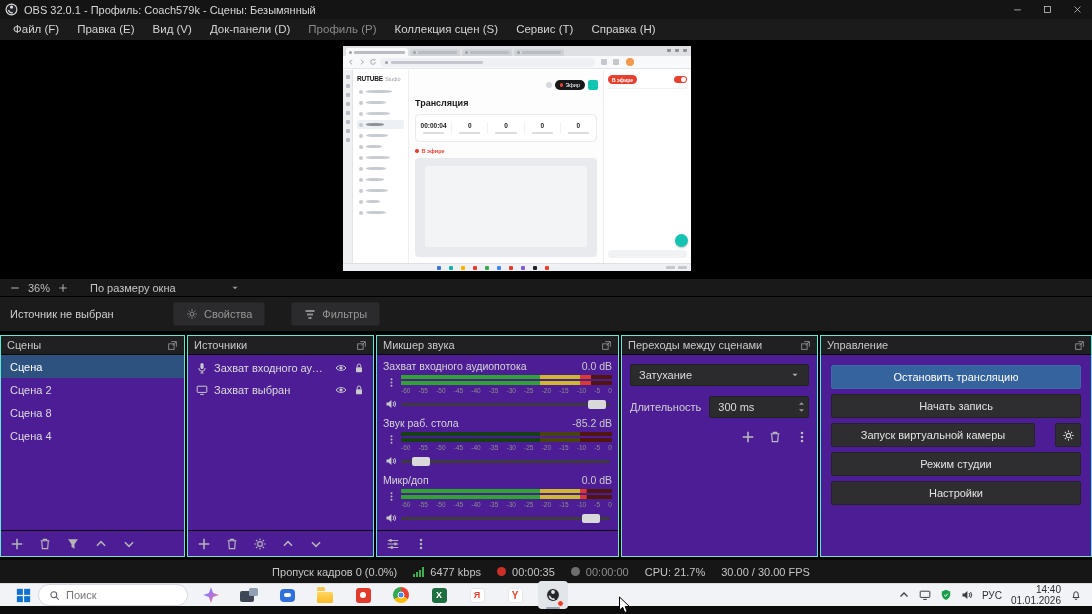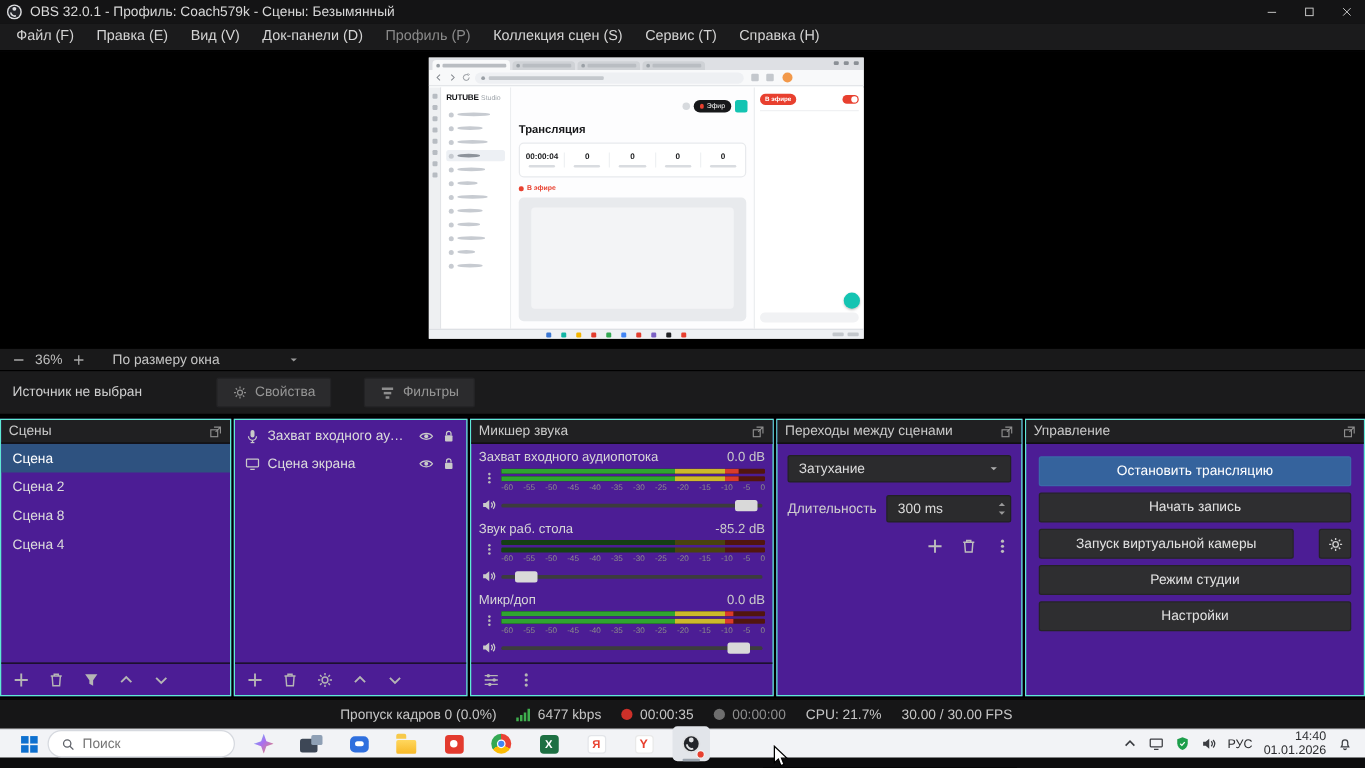--- a/index.html
+++ b/index.html
@@ -500,20 +500,29 @@
           </span>
         <span class="icon tb">
             <svg viewBox="0 0 12 12">
               <path d="M2.5 4.5L6 8l3.5-3.5" fill="none" stroke="currentColor" stroke-width="1.3"></path>
             </svg>
           </span>
       </div>
     </div>
 
     <div class="dock sources">
+      <div class="dock-header">
+        <span>Источники</span>
+        <span class="icon dk">
+            <svg viewBox="0 0 12 12">
+              <rect x="1.8" y="4.2" width="6" height="6" fill="none" stroke="currentColor"></rect>
+              <path d="M4.6 1.8h5.6v5.6M6 6l4-4" fill="none" stroke="currentColor"></path>
+            </svg>
+          </span>
+      </div>
       <div class="dock-body" id="source-list" style="padding-top:2px">
           <div class="src-item">
             <span class="icon src-type">
               <svg viewBox="0 0 12 12">
                 <rect x="4.4" y="1" width="3.2" height="6" rx="1.6" fill="currentColor"></rect>
                 <path d="M2.8 6a3.2 3.2 0 006.4 0M6 9.2V11M4.5 11h3" fill="none" stroke="currentColor"></path>
               </svg>
             </span>
             <span class="src-label">Захват входного аудио</span>
             <span class="icon">
@@ -529,21 +538,21 @@
               </svg>
             </span>
           </div>
           <div class="src-item">
             <span class="icon src-type">
               <svg viewBox="0 0 12 12">
                 <rect x="1.2" y="2.2" width="9.6" height="6.2" rx="0.6" fill="none" stroke="currentColor"></rect>
                 <path d="M4.2 10.4h3.6" stroke="currentColor"></path>
               </svg>
             </span>
-            <span class="src-label">Сцена экрана</span>
+            <span class="src-label">Захват выбран</span>
             <span class="icon">
               <svg viewBox="0 0 12 12">
                 <path d="M1 6c2.2-3.2 7.8-3.2 10 0-2.2 3.2-7.8 3.2-10 0z" fill="none" stroke="currentColor"></path>
                 <circle cx="6" cy="6" r="1.6" fill="currentColor"></circle>
               </svg>
             </span>
             <span class="icon">
               <svg viewBox="0 0 12 12">
                 <rect x="3" y="5.2" width="6" height="5" rx="0.8" fill="currentColor"></rect>
                 <path d="M4.2 5V3.8a1.8 1.8 0 013.6 0V5" fill="none" stroke="currentColor"></path>

